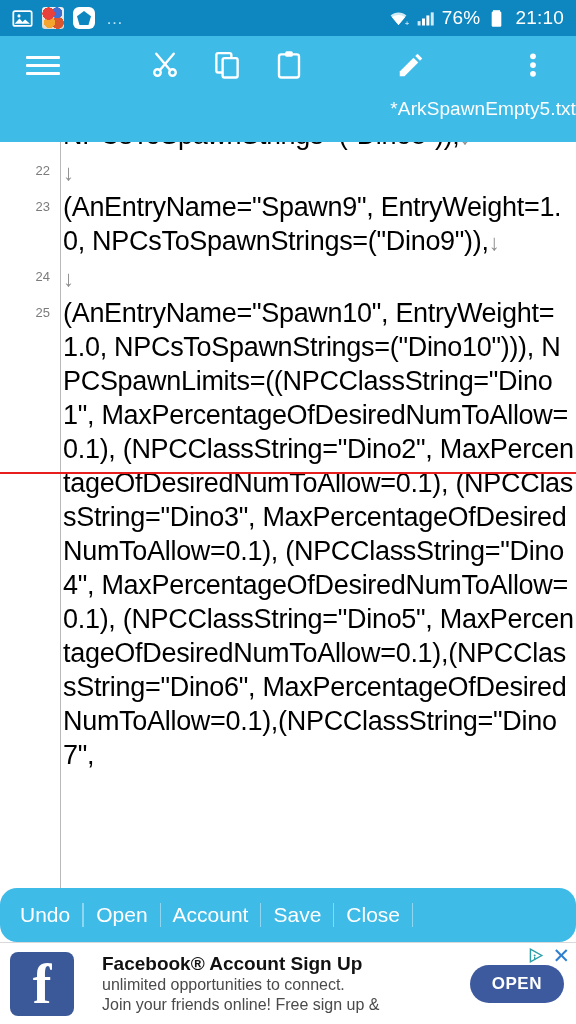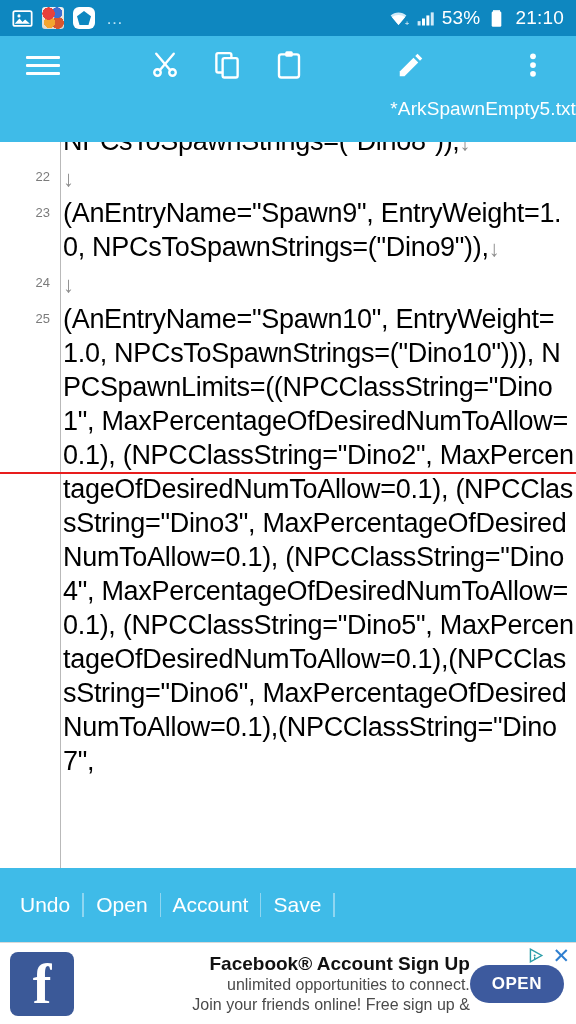--- a/index.html
+++ b/index.html
@@ -64,21 +64,21 @@
     font-size:19px; line-height:30px; padding-bottom:18px;
     letter-spacing:0.1px;
   }
 
   
   .editor {
     flex:1 1 auto; position:relative; background:#ffffff;
     overflow:hidden;
   }
   .edit-scroll {
-    position:absolute; left:0; right:0; top:10px;
+    position:absolute; left:0; right:0; top:4px;
     margin-top:-28px; 
   }
   .gutter-line {
     position:absolute; left:60px; top:0; bottom:0; width:1px;
     background:#b9b9b9;
   }
   .row { display:flex; align-items:flex-start; min-height:34px; }
   .lnum {
     flex:0 0 60px; text-align:right; padding-right:10px;
     color:#7b7b7b; font-size:13px; line-height:34px;
@@ -92,21 +92,21 @@
   }
   .pilcrow { color:#8e8e8e; font-size:22px; }
   .redline {
     position:absolute; left:0; right:0; height:2px; background:#e81d1d;
     z-index:5;
   }
 
   
   .bottombar {
     flex:0 0 42px; background:#3fbbe8;
-    display:flex; align-items:center; padding:16px 8px;
+    display:flex; align-items:center; padding:6px 8px;border-radius:17px;
   }
   .bb-item {
     color:#ffffff; font-size:21px; padding:0 12px; line-height:42px;
     cursor:pointer; white-space:nowrap;
   }
   .bb-sep { width:1px; height:24px; background:#8fd6f1; flex:0 0 1px; }
 
   
   .ad {
     flex:0 0 82px; background:#ffffff; position:relative;
@@ -116,21 +116,21 @@
   .fb-logo {
     flex:0 0 64px; height:64px; background:#3b5998; border-radius:8px;
     position:relative;
   }
   .fb-logo::after{
     content:"f"; position:absolute; left:0; right:0; top:50%;
     transform:translateY(-50%);
     text-align:center; color:#ffffff; font-size:56px;
     font-family:"Liberation Serif", serif; font-weight:bold; line-height:1;
   }
-  .ad-body { flex:1 1 auto; padding-left:28px; min-width:0;text-align:right; }
+  .ad-body { flex:1 1 auto; padding-left:28px; min-width:0; }
   .ad-title { font-size:19px; font-weight:bold; color:#111111; line-height:22px; }
   .ad-line { font-size:16px; color:#4a4a4a; line-height:20px; }
   .ad-cta {
     flex:0 0 auto; margin-right:4px;
     background:#3d5a9e; color:#ffffff; border-radius:19px;
     padding:9px 22px; font-size:17px; font-weight:bold; letter-spacing:0.5px;
     cursor:pointer;
   }
   .ad-corner {
     position:absolute; right:6px; top:4px;
@@ -163,21 +163,21 @@
         <path d="M12 19.5l-9-11C5.4 6.4 8.6 5.2 12 5.2s6.6 1.2 9 3.3z" fill="#cfe9f7"></path>
         <path d="M12 19.5L4.6 10.6C6.7 9 9.3 8.1 12 8.1s5.3.9 7.4 2.5z" fill="#fff"></path>
         <text x="19" y="21" font-size="9" fill="#fff" font-family="sans-serif">+</text>
       </svg>
       <svg class="sb-icon" viewBox="0 0 24 24">
         <rect x="3" y="15" width="3.4" height="5" fill="#cfe9f7"></rect>
         <rect x="8" y="12" width="3.4" height="8" fill="#fff"></rect>
         <rect x="13" y="8.5" width="3.4" height="11.5" fill="#fff"></rect>
         <rect x="18" y="5" width="3.4" height="15" fill="#cfe9f7"></rect>
       </svg>
-      <span class="sb-text sb-pct">53%</span>
+      <span class="sb-text sb-pct">76%</span>
       <svg class="sb-icon" viewBox="0 0 24 24">
         <rect x="8" y="2.5" width="8" height="2" fill="#fff"></rect>
         <rect x="6.5" y="4" width="11" height="17.5" rx="1.5" fill="#fff"></rect>
       </svg>
       <span class="sb-text sb-time">21:10</span>
     </div>
   </div>
 
   <div class="toolbar">
     <div class="toolbar-row">
@@ -260,20 +260,21 @@
   <div class="bottombar" id="bottombar">
       <div class="bb-item">Undo</div>
       <div class="bb-sep"></div>
       <div class="bb-sep"></div>
       <div class="bb-item">Open</div>
       <div class="bb-sep"></div>
       <div class="bb-item">Account</div>
       <div class="bb-sep"></div>
       <div class="bb-item">Save</div>
       <div class="bb-sep"></div>
+      <div class="bb-item">Close</div>
       <div class="bb-sep"></div>
     </div>
 
   <div class="ad">
     <div class="fb-logo"></div>
     <div class="ad-body">
       <div class="ad-title">Facebook® Account Sign Up</div>
       <div class="ad-line">unlimited opportunities to connect.</div>
       <div class="ad-line">Join your friends online! Free sign up &amp;</div>
     </div>

